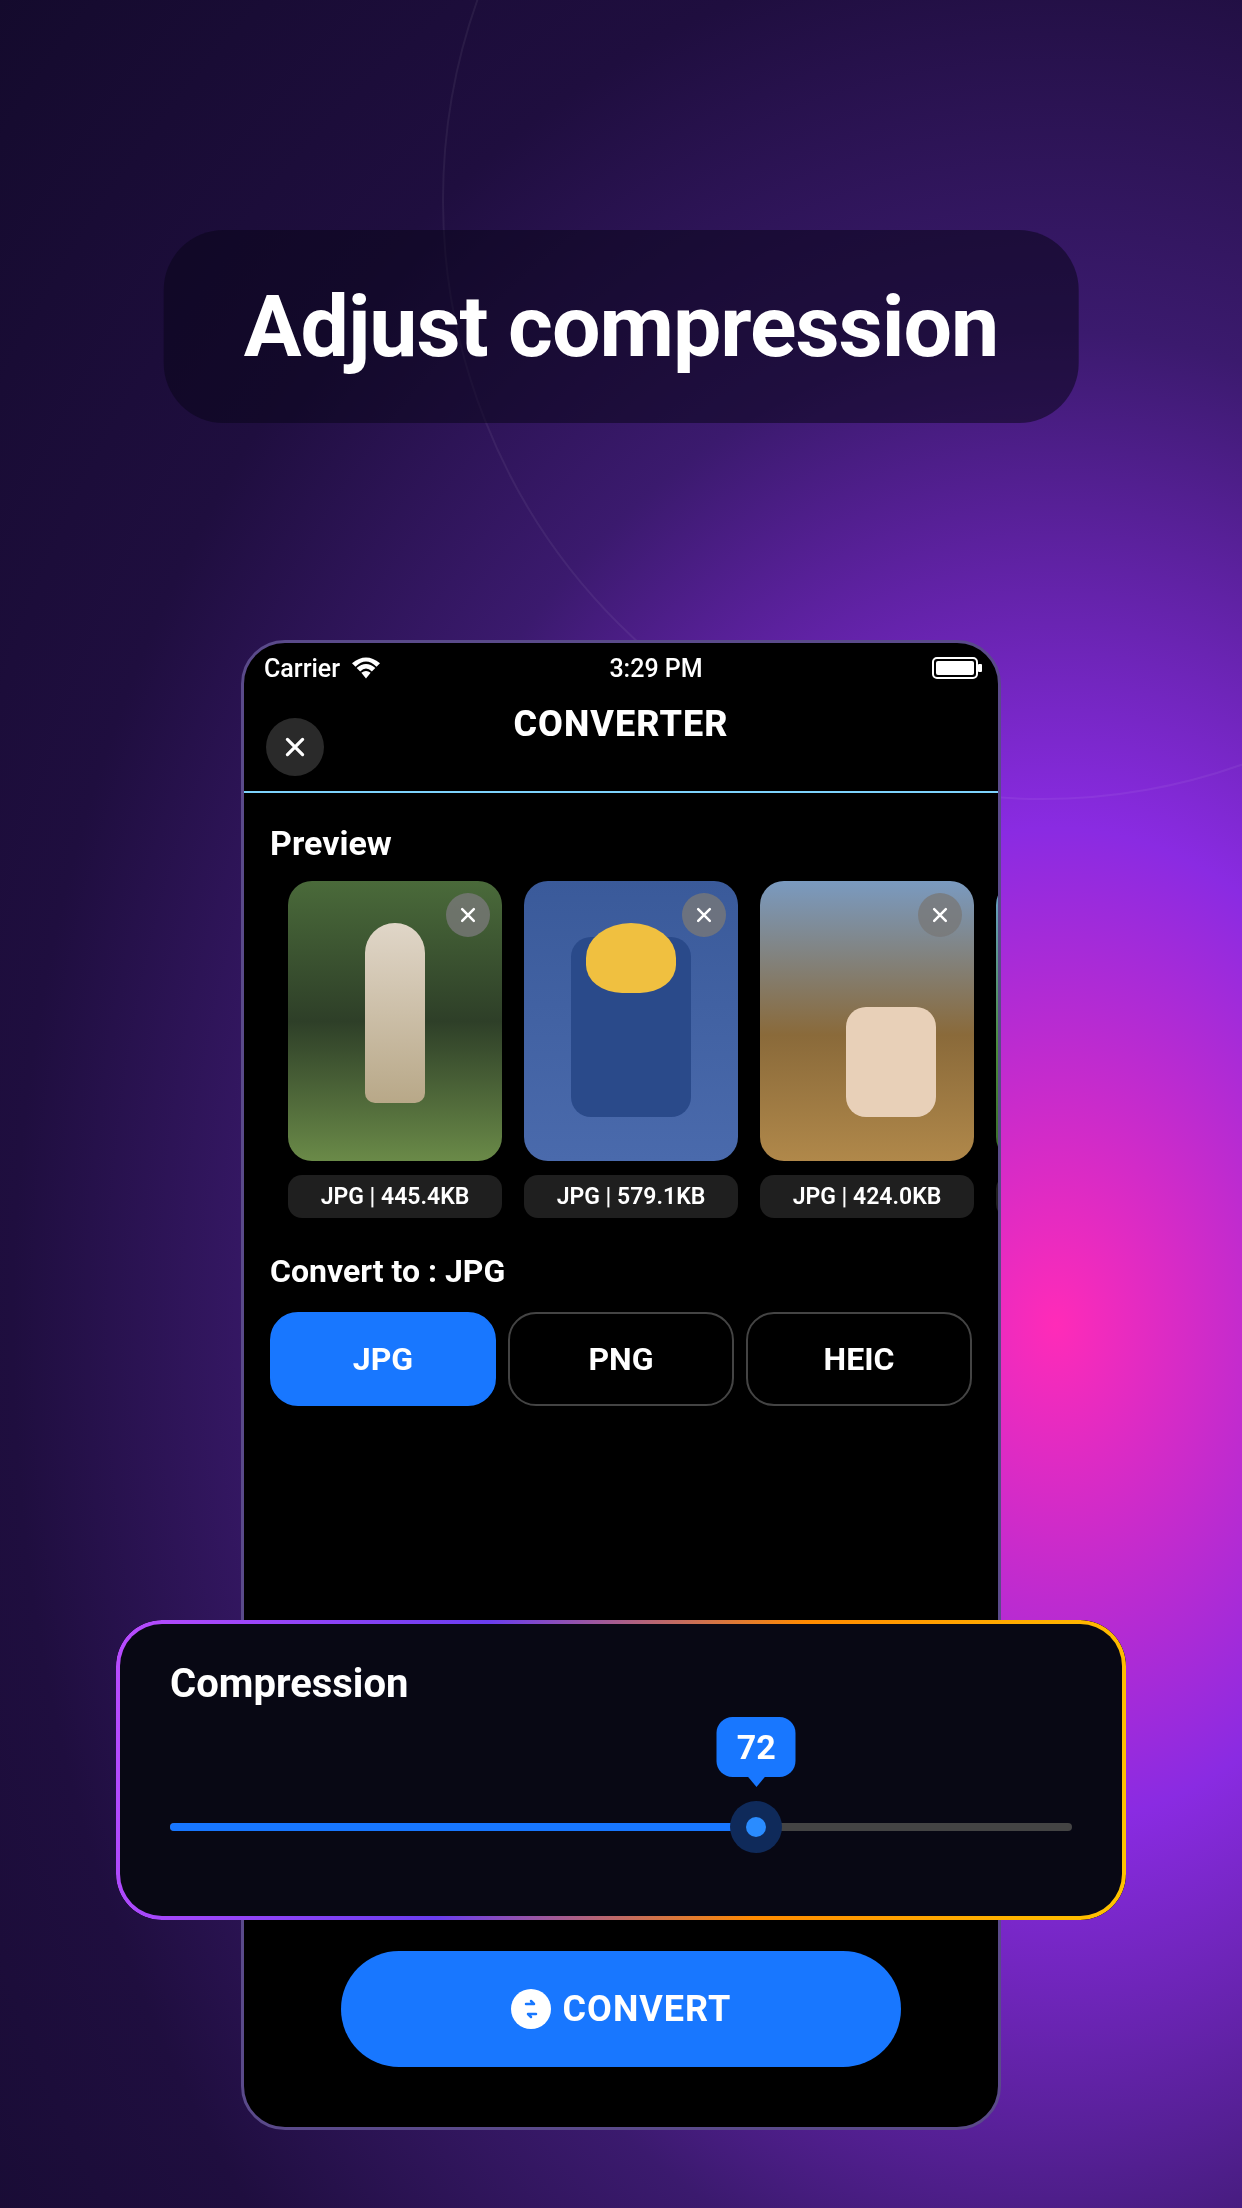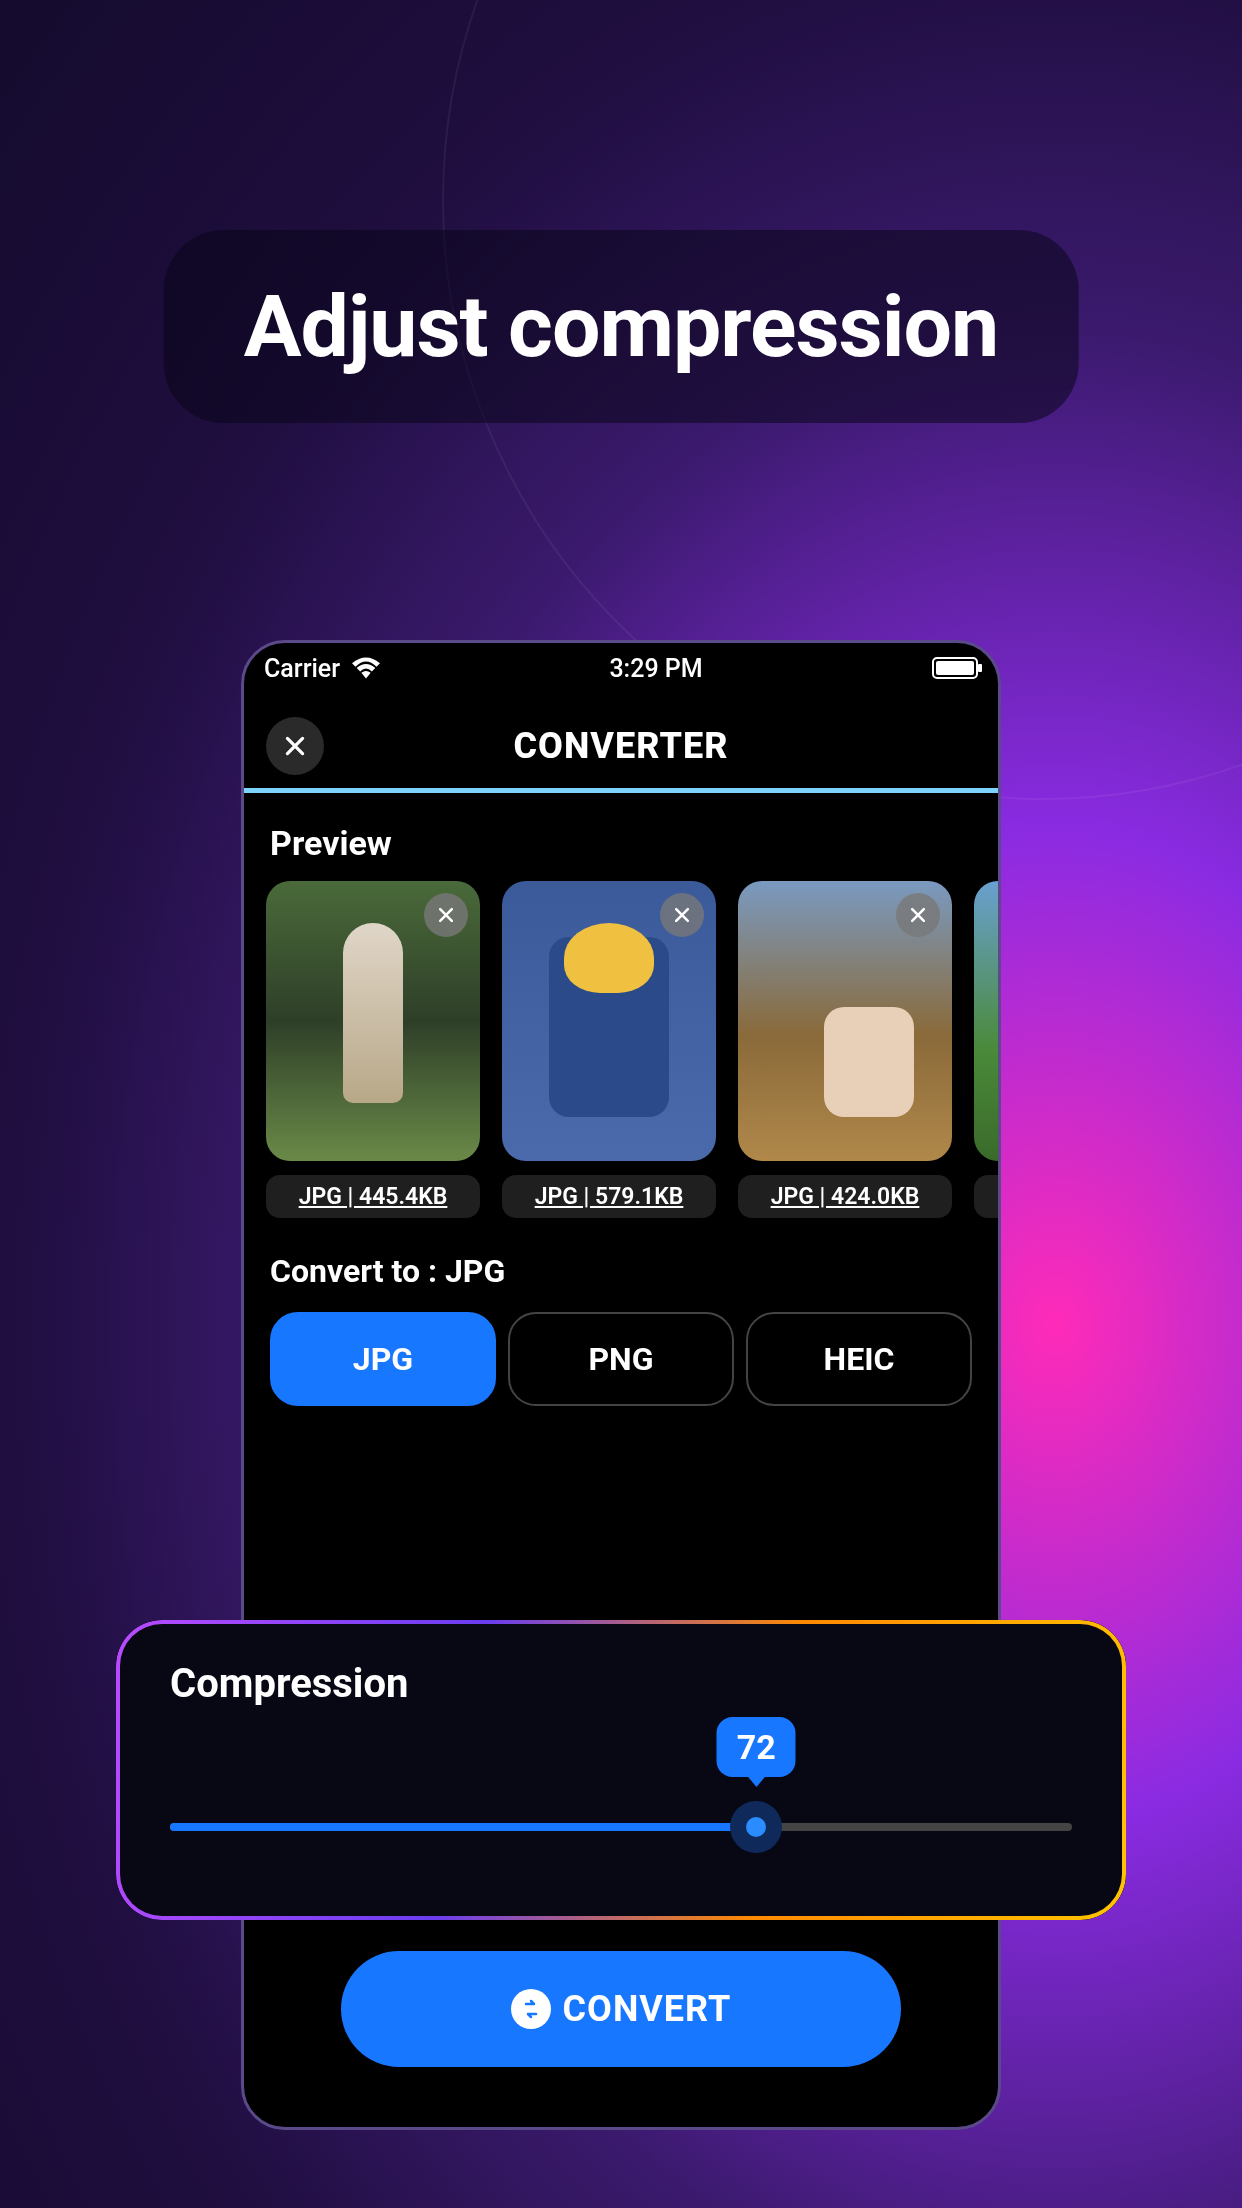--- a/index.html
+++ b/index.html
@@ -64,40 +64,39 @@
     position: relative;
   }
   .battery::after {
     content: ""; position: absolute; right: -6px; top: 5px;
     width: 4px; height: 8px; background: #fff; border-radius: 1px;
   }
   .battery-fill { position: absolute; inset: 2px; background: #fff; border-radius: 2px; }
 
   
   .header {
-    display: flex; align-items: center; justify-content: center;
+    display: flex; justify-content: center;
     position: relative; height: 90px;
-    border-bottom: 5px solid #7dd3fc;
+    border-bottom: 2px solid #7dd3fc;
     margin-top: 10px;
   }
   .close-btn {
     position: absolute; left: 22px; top: 50%; transform: translateY(-50%);
     width: 58px; height: 58px; border-radius: 50%;
     background: #2a2a2a; display: flex; align-items: center; justify-content: center;
     cursor: pointer;
   }
   .page-title { font-size: 36px; font-weight: 800; letter-spacing: 1px; }
 
   .section-label { font-size: 34px; font-weight: 700; padding: 30px 26px 18px; }
 
   
   .preview-strip {
-    display: flex; gap: 22px; padding: 0 22px;
+    display: flex; gap: 22px; padding: 0 44px;
     overflow: hidden;
-    text-decoration: underline;
   }
   .thumb {
     width: 214px; flex-shrink: 0;
   }
   .thumb-img {
     width: 214px; height: 280px; border-radius: 24px;
     position: relative; overflow: hidden;
   }
   .thumb-remove {
     position: absolute; top: 12px; right: 12px;

